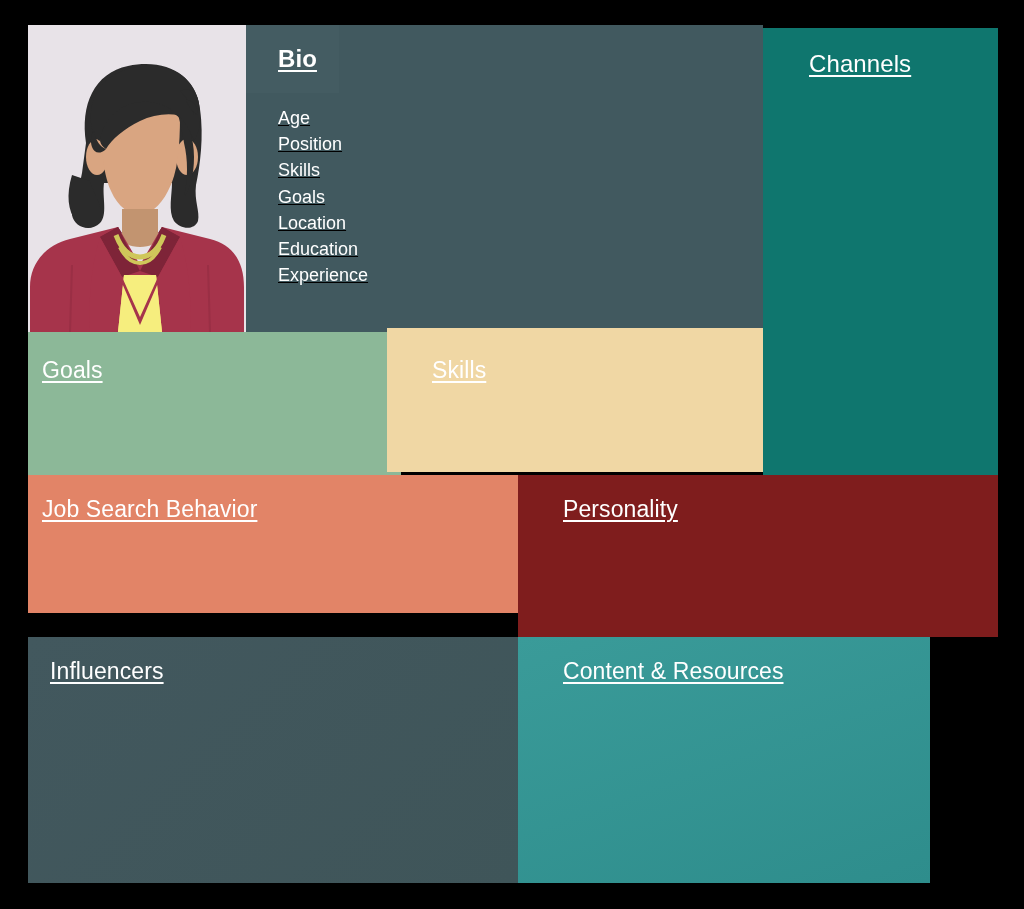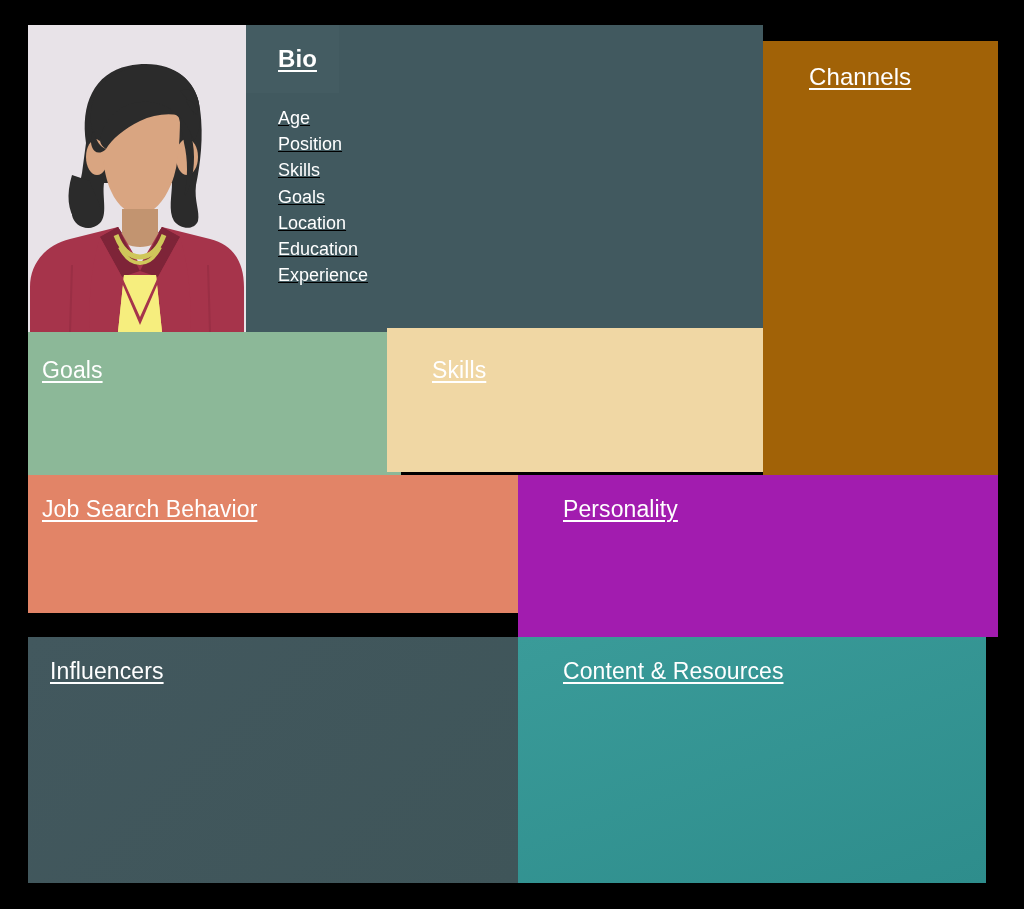--- a/index.html
+++ b/index.html
@@ -85,24 +85,24 @@
     font-size: 18px;
     line-height: 26.2px;
     color: #ffffff;
     font-weight: 400;
     white-space: nowrap;
   }
 
   
   #channels-panel {
     left: 735px;
-    top: 16px;
+    top: 3px;
     width: 235px;
     height: 450px;
-    background: #a16207;
+    background: #0f766e;
   }
   #channels-panel .panel-title {
     left: 46px;
     top: 22px;
     font-size: 24px;
   }
 
   
   #goals-panel {
     left: 0;
@@ -132,39 +132,39 @@
     background: #e28467;
   }
   #job-search-panel .panel-title { left: 14px; top: 21px; }
 
   
   #personality-panel {
     left: 490px;
     top: 450px;
     width: 480px;
     height: 162px;
-    background: #a21caf;
+    background: #7f1d1d;
   }
   #personality-panel .panel-title { left: 45px; top: 21px; }
 
   
   #influencers-panel {
     left: 0;
     top: 612px;
     width: 490px;
     height: 246px;
     background: linear-gradient(135deg, #42585e 0%, #3f5559 100%);
   }
   #influencers-panel .panel-title { left: 22px; top: 21px; }
 
   
   #content-panel {
     left: 490px;
     top: 612px;
-    width: 468px;
+    width: 412px;
     height: 246px;
     background: linear-gradient(160deg, #3a9b99 0%, #2e8d8c 100%);
   }
   #content-panel .panel-title { left: 45px; top: 21px; }
 </style>
 </head>
 <body>
 
 <div id="persona-canvas">
 

